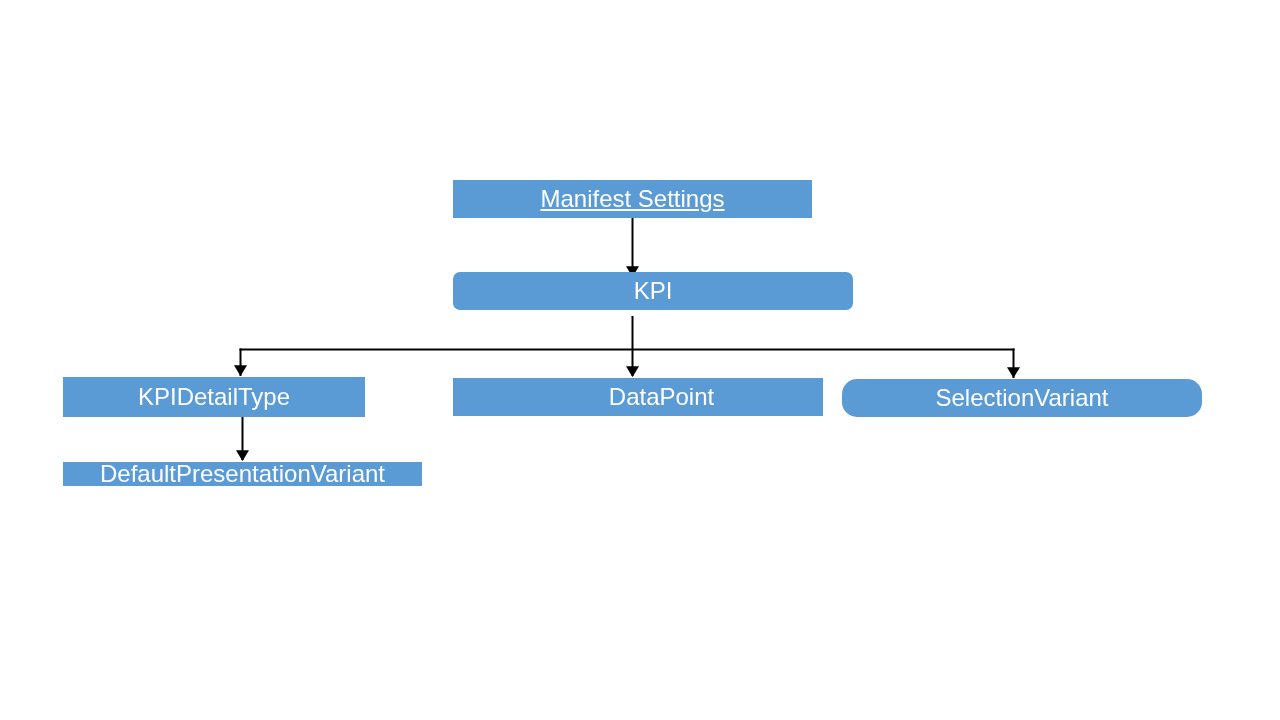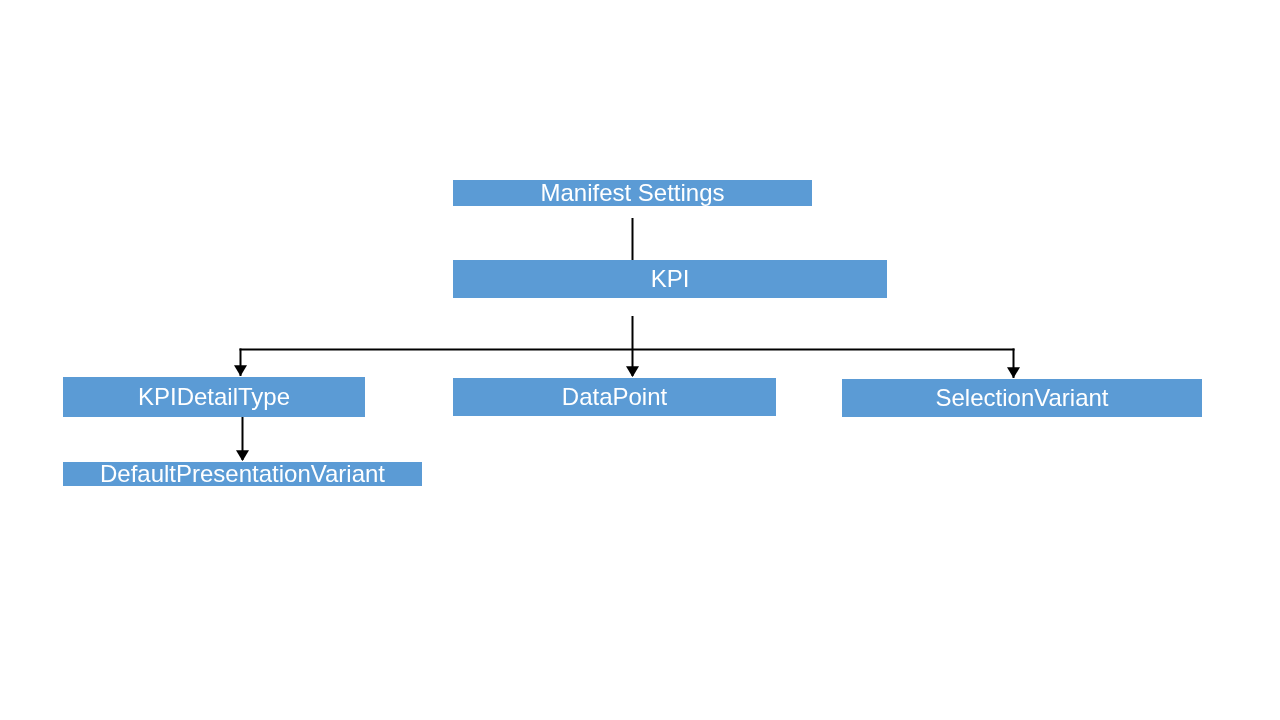--- a/index.html
+++ b/index.html
@@ -54,25 +54,25 @@
 
     <line x1="240.5" y1="349.5" x2="1013.5" y2="349.5" stroke="#000000" stroke-width="2" stroke-linecap="square"></line>
 
     <line x1="240.5" y1="349.5" x2="240.5" y2="375" stroke="#000000" stroke-width="2" stroke-linecap="square" marker-end="url(#arrowhead)"></line>
 
     <line x1="1013.5" y1="349.5" x2="1013.5" y2="377" stroke="#000000" stroke-width="2" stroke-linecap="square" marker-end="url(#arrowhead)"></line>
 
     <line x1="242.5" y1="417" x2="242.5" y2="460" stroke="#000000" stroke-width="2" marker-end="url(#arrowhead)"></line>
   </svg>
 
-  <div class="node" style="left:453px; top:180px; width:359px; height:26px;">Manifest Settings</div>
+  <div class="node" style="left:453px; top:180px; width:359px; height:38px;text-decoration:underline;">Manifest Settings</div>
 
-  <div class="node" style="left:453px; top:260px; width:434px; height:38px;">KPI</div>
+  <div class="node" style="left:453px; top:272px; width:400px; height:38px;border-radius:7px;">KPI</div>
 
   <div class="node" style="left:63px; top:377px; width:302px; height:40px;">KPIDetailType</div>
 
-  <div class="node" style="left:453px; top:378px; width:323px; height:38px;">DataPoint</div>
+  <div class="node" style="left:453px; top:378px; width:323px; height:38px;padding-left:47px;">DataPoint</div>
 
-  <div class="node" style="left:842px; top:379px; width:360px; height:38px;">SelectionVariant</div>
+  <div class="node" style="left:842px; top:379px; width:360px; height:38px;border-radius:15px;">SelectionVariant</div>
 
   <div class="node" style="left:63px; top:462px; width:359px; height:24px;">DefaultPresentationVariant</div>
 
 </div>
 
 </body></html>

